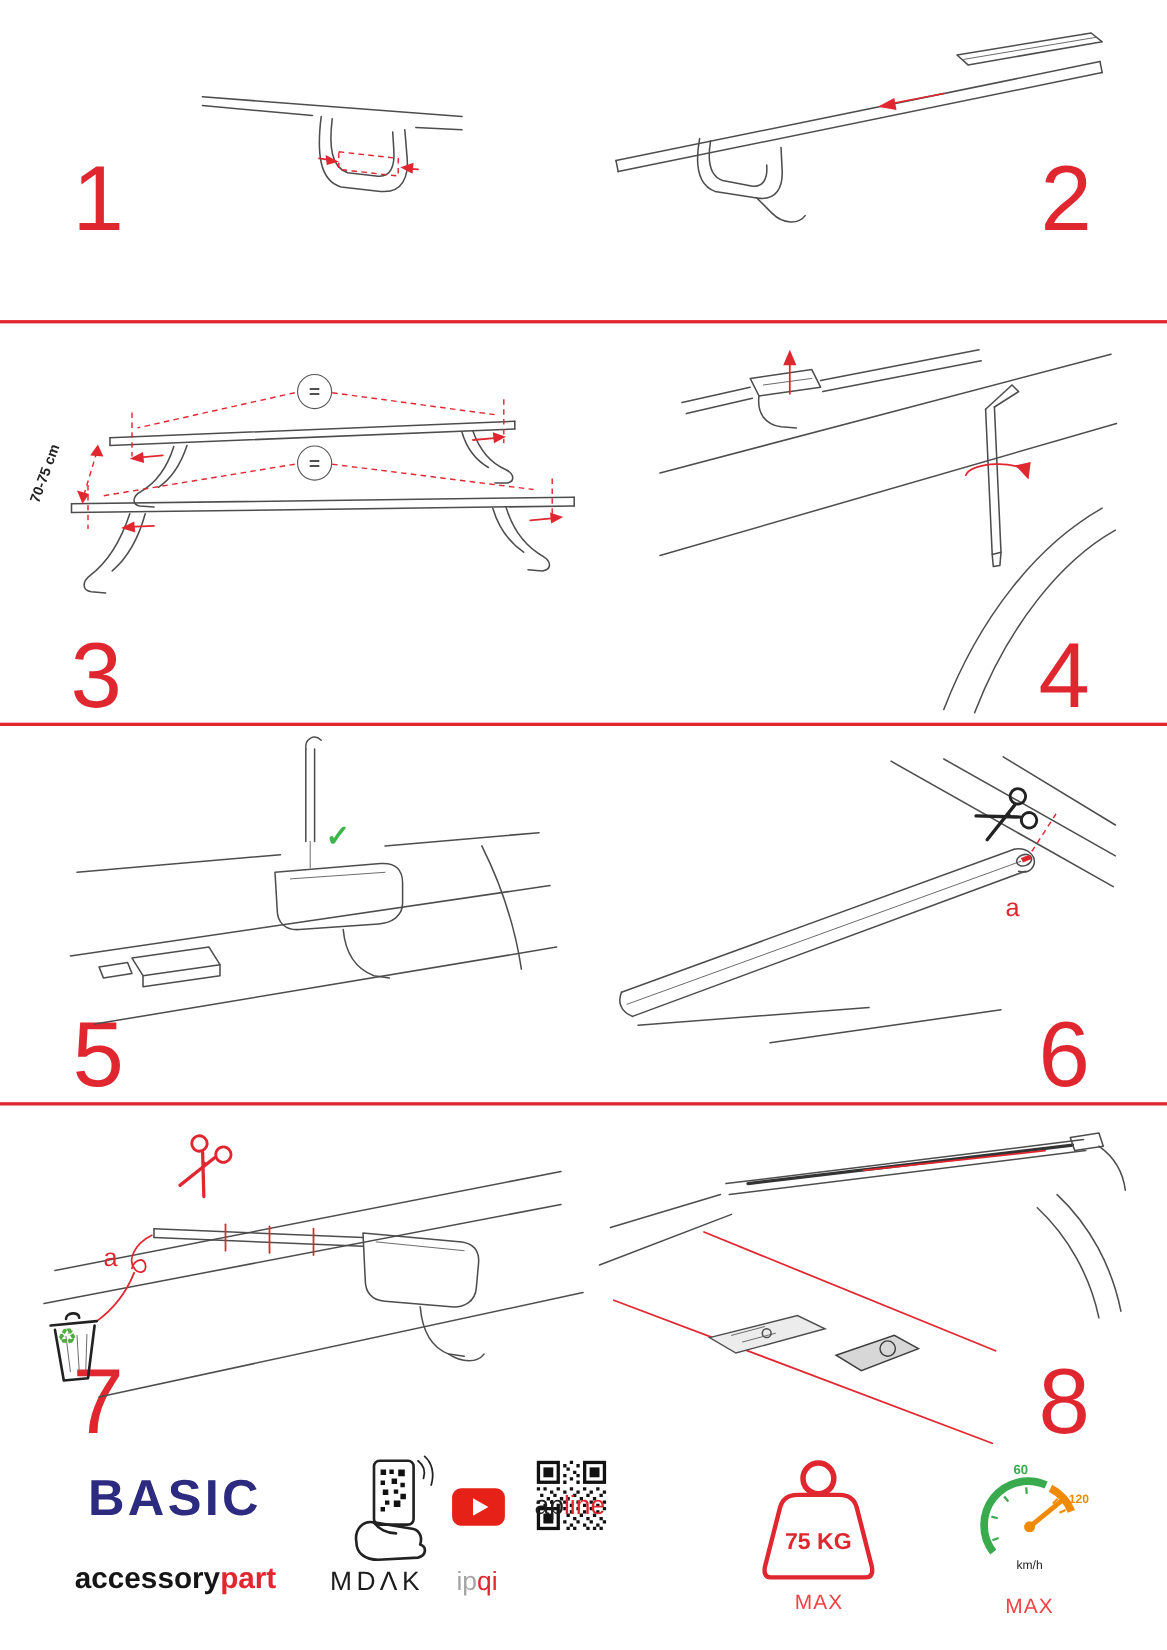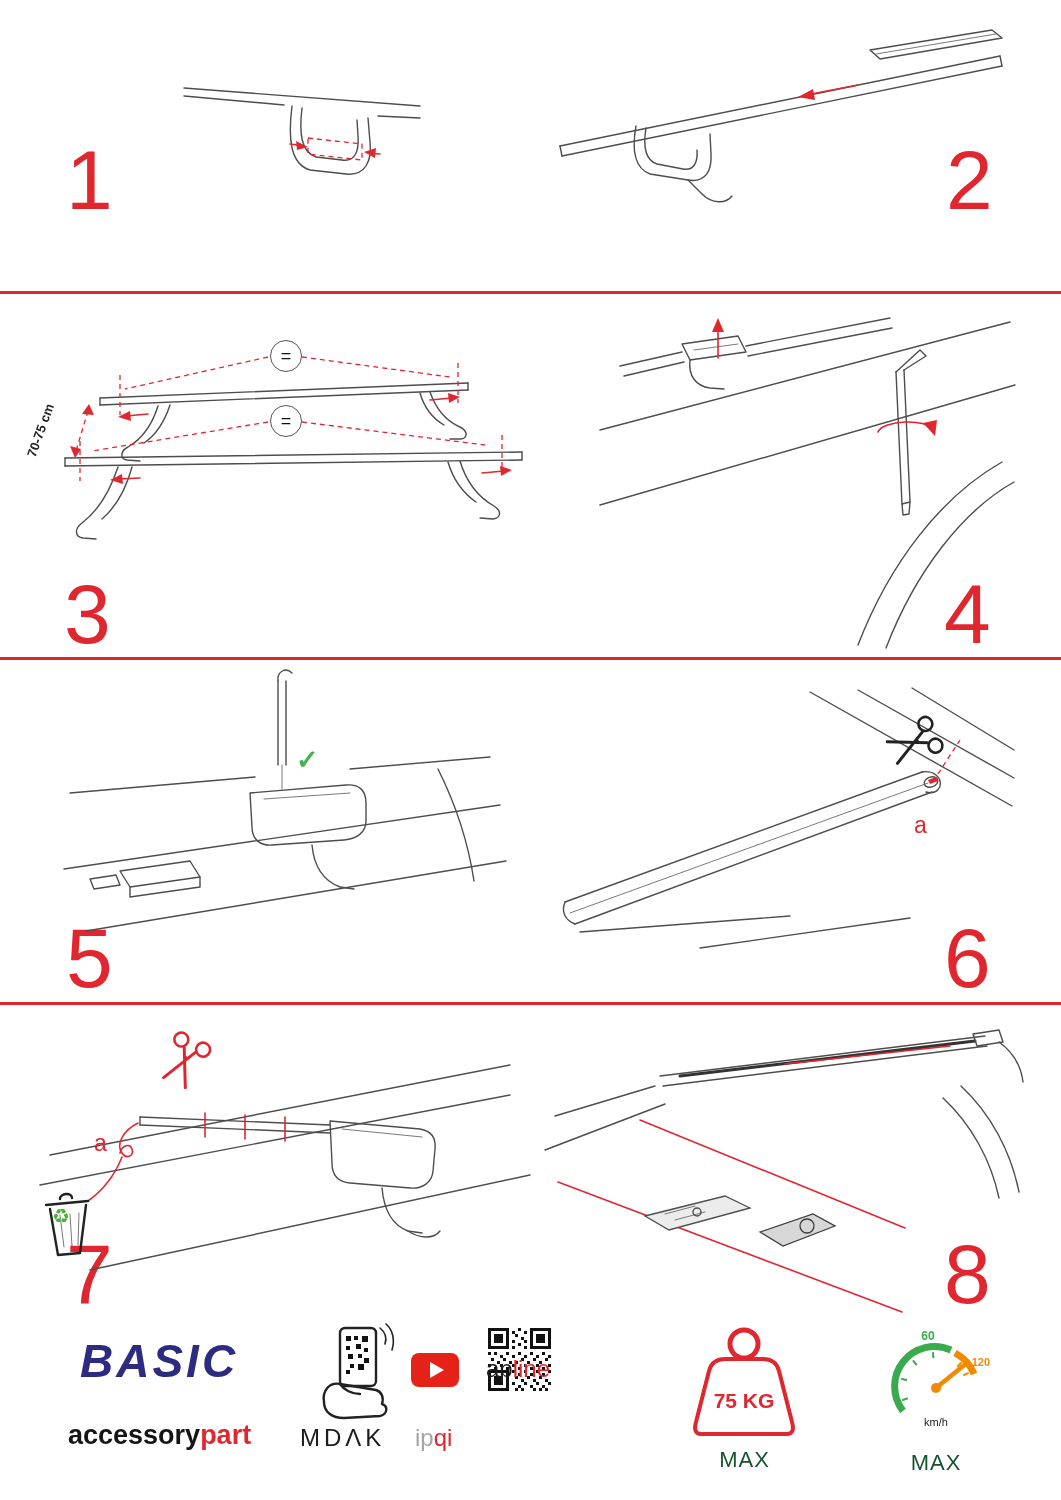--- a/index.html
+++ b/index.html
@@ -31,27 +31,27 @@
   .dkfill{fill:#111;stroke:none;}
   .yt-bg{fill:var(--youtube_red,#e62117);}
   .redstroke{fill:none;stroke:var(--accent_red,#e02730);stroke-width:4;stroke-linejoin:round;}
   .redstroke5{fill:none;stroke:var(--accent_red,#e02730);stroke-width:5;}
   .g-arc-green{fill:none;stroke:var(--gauge_green,#3aaa4f);stroke-width:7;}
   .g-arc-orange{fill:none;stroke:var(--gauge_orange,#f08a00);stroke-width:7;}
   .g-tick-green{stroke:var(--gauge_green,#3aaa4f);stroke-width:2;}
   .g-tick-orange{stroke:var(--gauge_orange,#f08a00);stroke-width:2;}
   .g-needle{stroke:var(--gauge_orange,#f08a00);stroke-width:4.5;stroke-linecap:round;}
   .g-pivot{fill:var(--gauge_orange,#f08a00);}
-  .brand{position:absolute;font-size:46px;font-weight:700;letter-spacing:3px;color:var(--brand_navy,#2d2b80);font-style:italic;}
+  .brand{position:absolute;font-size:46px;font-weight:700;letter-spacing:3px;color:var(--brand_navy,#2d2b80);}
   .sublogo{position:absolute;font-size:27px;font-weight:700;color:#151515;}
   .red-t{color:var(--accent_red,#e02730);}
   .gray-t{color:#a5a5a5;}
   .partner{position:absolute;font-size:24px;font-weight:400;color:#1c1c1c;}
   .partner.spaced{letter-spacing:4px;}
-  .max-label{position:absolute;font-size:22px;color:#14532d;text-align:center;letter-spacing:1px;}
+  .max-label{position:absolute;font-size:19px;color:#ef4444;text-align:center;letter-spacing:1px;}
   svg text{font-family:"Liberation Sans",sans-serif;}
   .w-val{fill:var(--accent_red,#e02730);font-size:21px;font-weight:700;}
   .g-min{fill:var(--gauge_green,#3aaa4f);font-size:12px;font-weight:700;}
   .g-maxv{fill:var(--gauge_orange,#f08a00);font-size:11px;font-weight:700;}
   .g-unit{fill:#1c1c1c;font-size:11px;}
 </style>
 </head>
 <body>
 
 <div class="page">

